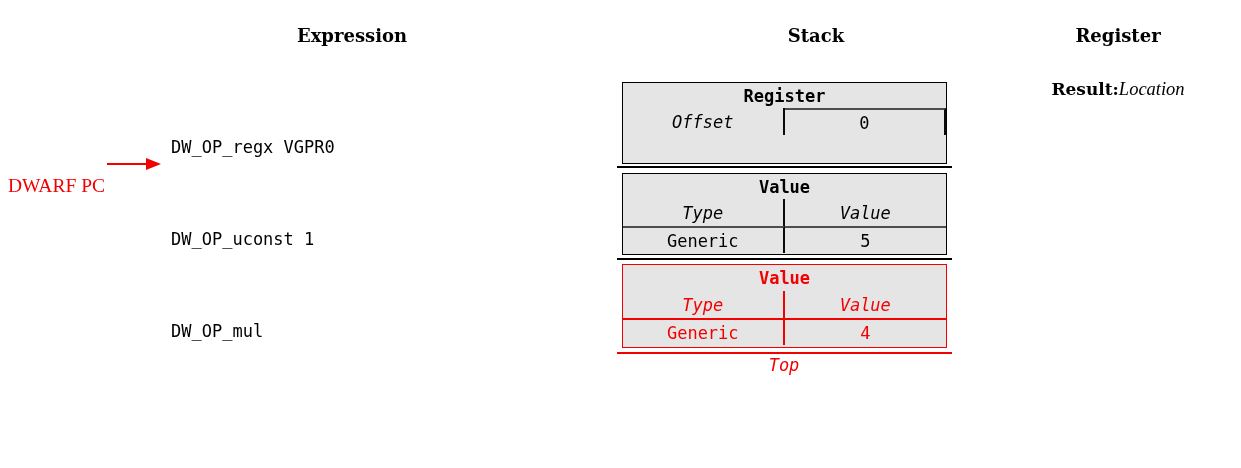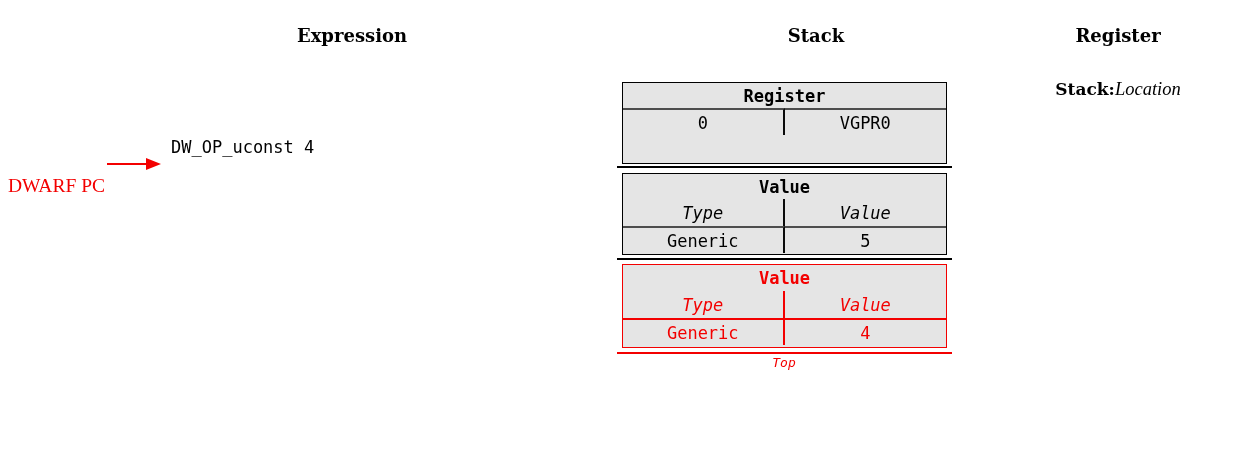--- a/index.html
+++ b/index.html
@@ -116,21 +116,21 @@
   .sep1 { top: 166px; }
   .sep2 { top: 258px; }
   .sep3 { top: 352px; background: var(--highlight, #f30000); }
 
   .top-label {
     position: absolute;
     left: 784px;
     top: 355px;
     transform: translateX(-50%);
     font-style: italic;
-    font-size: 13px;
+    font-size: 17px;
     color: var(--highlight, #f30000);
   }
 
   
   .ctx-block {
     position: absolute;
     left: 1118px;
     top: 76px;
     transform: translateX(-50%);
     text-align: center;
@@ -145,42 +145,44 @@
 </head>
 <body>
 
 <div class="canvas">
 
   <div class="col-heading h-expression">Expression</div>
   <div class="col-heading h-stack">Stack</div>
   <div class="col-heading h-context">Register</div>
 
   <div class="expr-list">
-    <div>DW_OP_uconst 4</div>
+    <div>DW_OP_regx VGPR0</div>
+    <div>DW_OP_uconst 1</div>
+    <div>DW_OP_mul</div>
     
     
     
     
     
     
     
     
   </div>
 
   <div class="pc-row">
     <span class="pc-label">DWARF PC</span>
     <span class="pc-arrow-line"></span>
     <span class="pc-arrow-head"></span>
   </div>
 
   <div class="stack-table t1">
     <div class="st-header">Register</div>
     <div class="st-grid">
+      <div class="st-cell col0">Offset</div>
       <div class="st-cell col0 val">0</div>
-      <div class="st-cell val">VGPR0</div>
     </div>
   </div>
   <div class="entry-sep sep1"></div>
 
   <div class="stack-table t2">
     <div class="st-header">Value</div>
     <div class="st-grid">
       <div class="st-cell col0">Type</div>
       <div class="st-cell">Value</div>
       <div class="st-cell col0 val">Generic</div>
@@ -197,17 +199,17 @@
       <div class="st-cell col0 val">Generic</div>
       <div class="st-cell val">4</div>
     </div>
   </div>
   <div class="entry-sep sep3"></div>
 
   <div class="top-label">Top</div>
 
   <div class="ctx-block">
     <div>
-      <span class="ctx-label">Stack:</span><span class="ctx-value">Location</span>
+      <span class="ctx-label">Result:</span><span class="ctx-value">Location</span>
     </div>
   </div>
 
 </div>
 
 </body></html>

